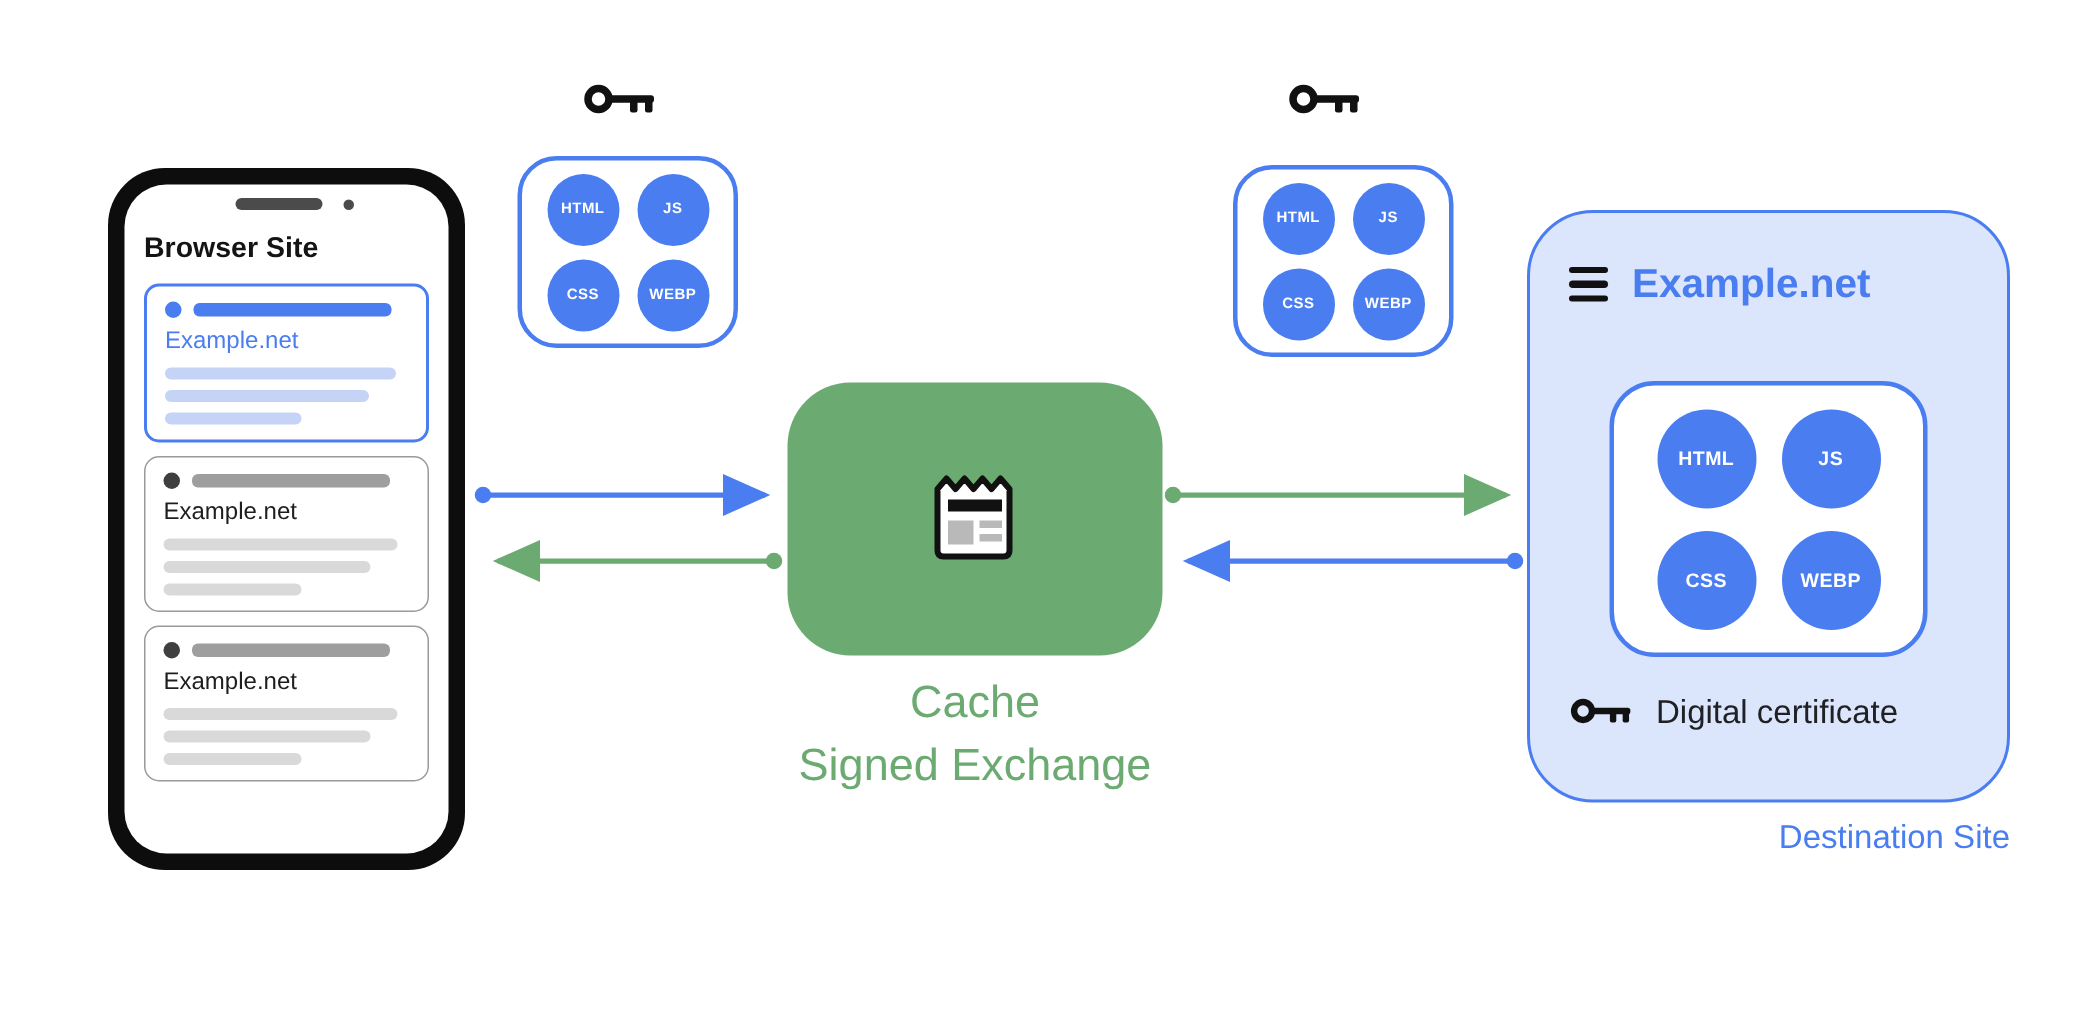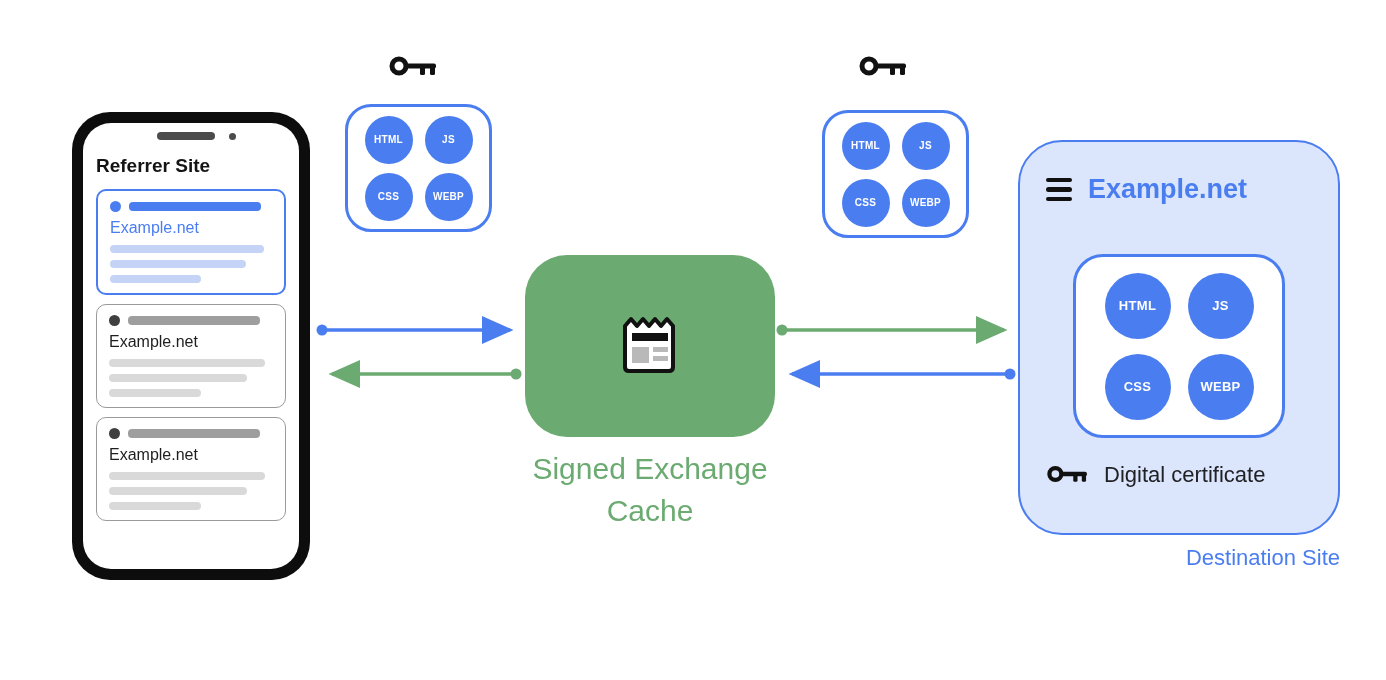--- a/index.html
+++ b/index.html
@@ -67,21 +67,21 @@
 </style>
 </head>
 <body>
 
 <div class="canvas">
 
   <div class="phone">
     <div class="phone-screen">
       <div class="speaker"></div>
       <div class="camera-dot"></div>
-      <div class="referrer-title">Referrer Site</div>
+      <div class="referrer-title">Browser Site</div>
       <div class="cards">
 
         <div class="card blue">
           <div class="card-head">
             <div class="card-dot"></div>
             <div class="card-headbar"></div>
           </div>
           <div class="card-domain">Example.net</div>
           <div class="card-lines">
             <div class="card-line w1"></div>
@@ -153,22 +153,22 @@
   <div class="cache-box">
     <svg width="78" height="78" viewBox="0 0 78 78">
       <path d="M14 19 L20 12 L26 19 L32 12 L38 19 L44 12 L50 19 L56 12 L62 19 L62 60 Q62 64 58 64 L18 64 Q14 64 14 60 Z" fill="#ffffff" stroke="#111" stroke-width="4" stroke-linejoin="round"></path>
       <rect x="21" y="26" width="36" height="8" fill="#111"></rect>
       <rect x="21" y="40" width="17" height="16" fill="#b9b9b9"></rect>
       <rect x="42" y="40" width="15" height="5" fill="#b9b9b9"></rect>
       <rect x="42" y="49" width="15" height="5" fill="#b9b9b9"></rect>
     </svg>
   </div>
   <div class="cache-label">
+    <div>Cache</div>
     <div>Signed Exchange</div>
-    <div>Cache</div>
   </div>
 
   <div class="dest-box">
     <div class="dest-header">
       <div class="hamburger">
         <span></span>
           <span></span>
           <span></span>
       </div>
       <div class="dest-title">Example.net</div>

